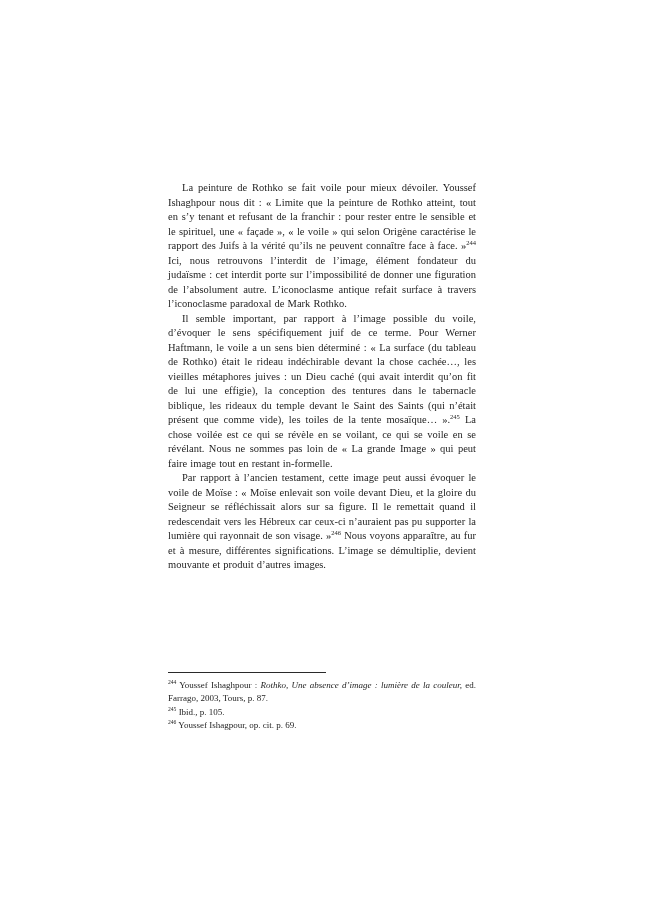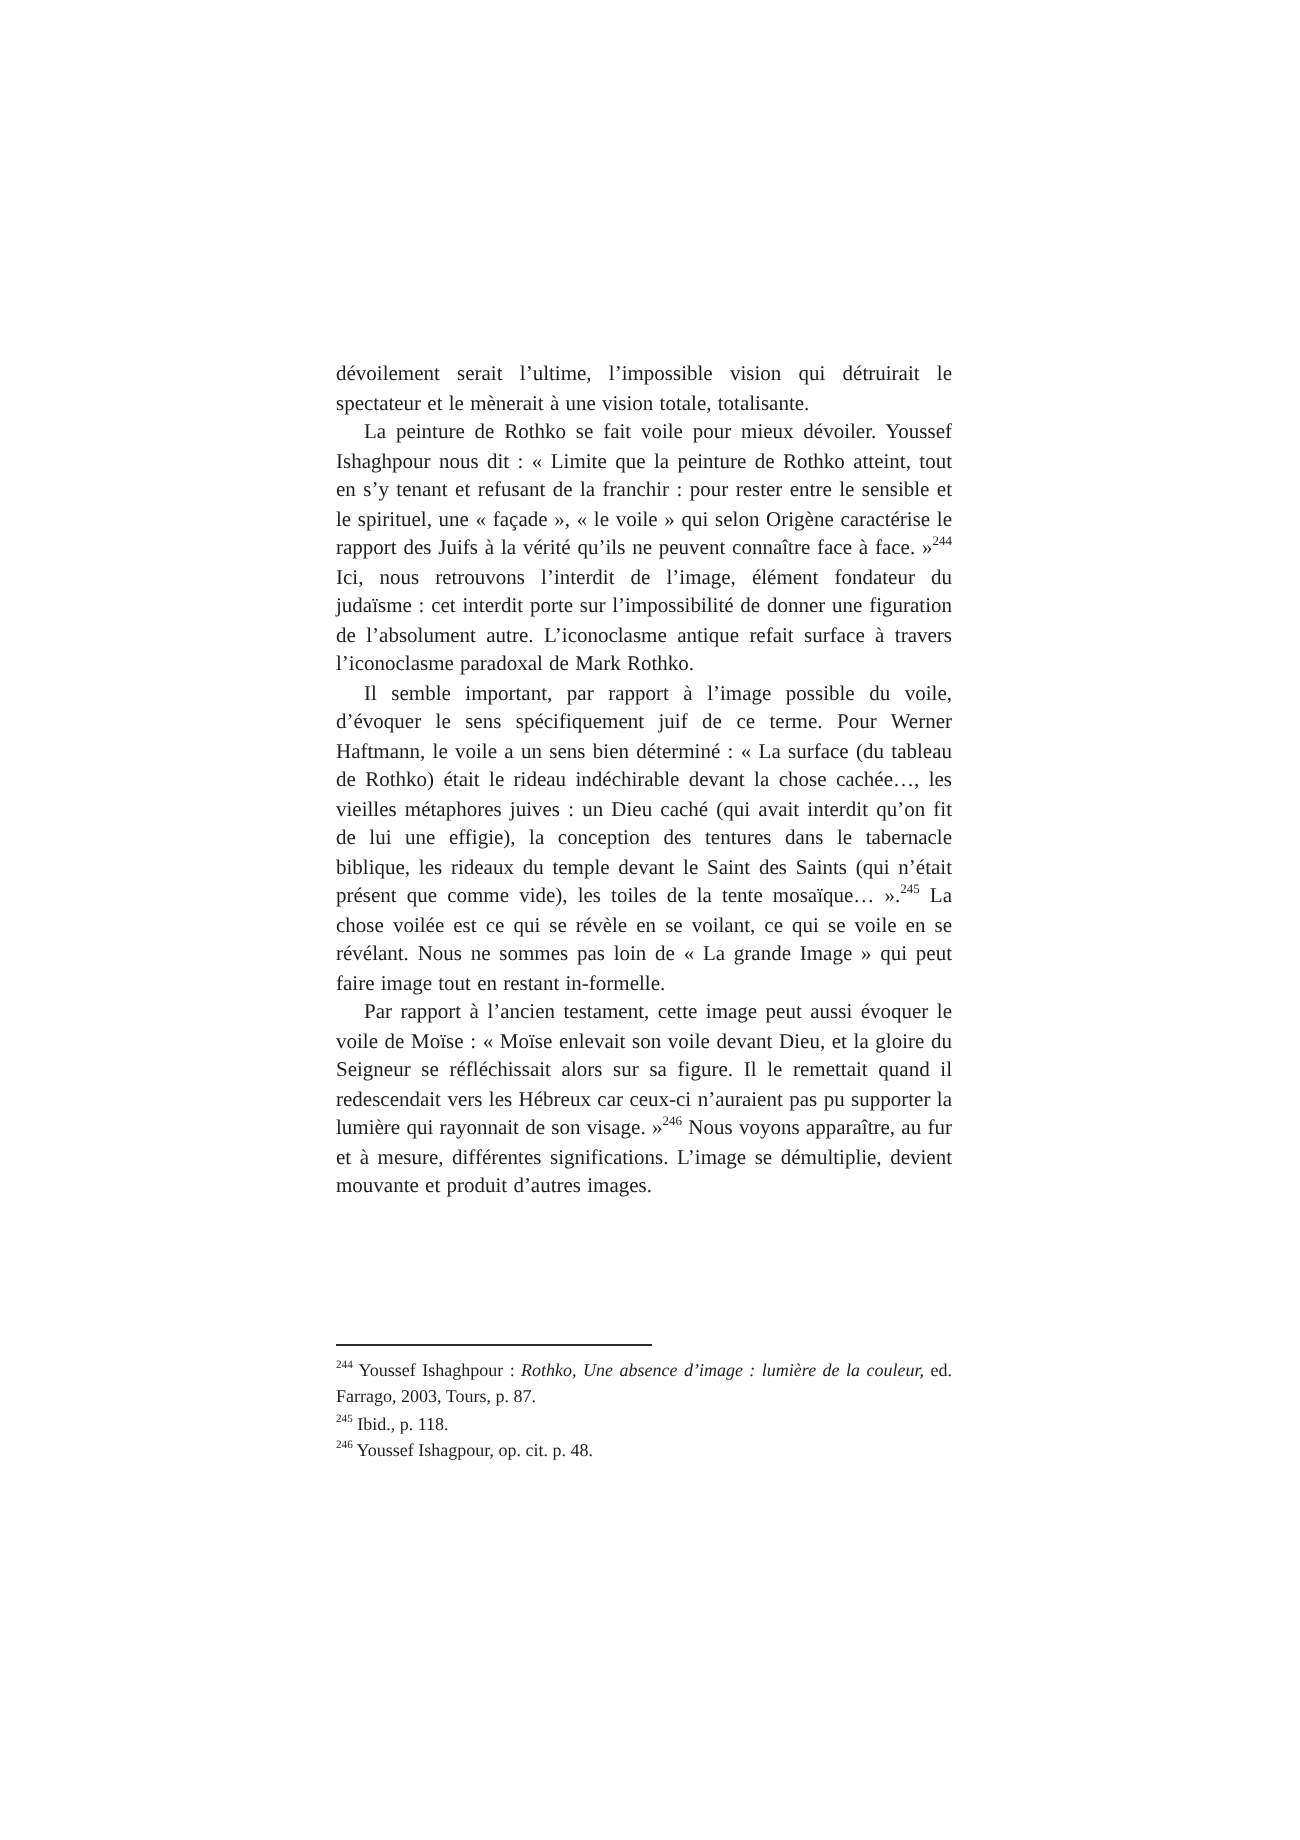--- a/index.html
+++ b/index.html
@@ -65,29 +65,28 @@
     line-height: 14px;
   }
   i { }
 </style>
 </head>
 <body>
 
 <div class="page">
 
   <div class="text-block">
-      <p class="para"><span>dévoilement serait l’ultime, l’impossible vision qui détruirait le spectateur et le mènerait à une vision totale, totalisante.</span></p>
       <p class="para indent"><span>La peinture de Rothko se fait voile pour mieux dévoiler. Youssef Ishaghpour nous dit&nbsp;: «&nbsp;Limite que la peinture de Rothko atteint, tout en s’y tenant et refusant de la franchir&nbsp;: pour rester entre le sensible et le spirituel, une «&nbsp;façade&nbsp;», «&nbsp;le voile&nbsp;» qui selon Origène caractérise le rapport des Juifs à la vérité qu’ils ne peuvent connaître face à face.&nbsp;»</span><sup class="fnref">244</sup><span> Ici, nous retrouvons l’interdit de l’image, élément fondateur du judaïsme&nbsp;: cet interdit porte sur l’impossibilité de donner une figuration de l’absolument autre. L’iconoclasme antique refait surface à travers l’iconoclasme paradoxal de Mark Rothko.</span></p>
       <p class="para indent"><span>Il semble important, par rapport à l’image possible du voile, d’évoquer le sens spécifiquement juif de ce terme. Pour Werner Haftmann, le voile a un sens bien déterminé&nbsp;: «&nbsp;La surface (du tableau de Rothko) était le rideau indéchirable devant la chose cachée…, les vieilles métaphores juives&nbsp;: un Dieu caché (qui avait interdit qu’on fit de lui une effigie), la conception des tentures dans le tabernacle biblique, les rideaux du temple devant le Saint des Saints (qui n’était présent que comme vide), les toiles de la tente mosaïque…&nbsp;».</span><sup class="fnref">245</sup><span> La chose voilée est ce qui se révèle en se voilant, ce qui se voile en se révélant. Nous ne sommes pas loin de «&nbsp;La grande Image&nbsp;» qui peut faire image tout en restant in-formelle.</span></p>
       <p class="para indent"><span>Par rapport à l’ancien testament, cette image peut aussi évoquer le voile de Moïse&nbsp;: «&nbsp;Moïse enlevait son voile devant Dieu, et la gloire du Seigneur se réfléchissait alors sur sa figure. Il le remettait quand il redescendait vers les Hébreux car ceux-ci n’auraient pas pu supporter la lumière qui rayonnait de son visage.&nbsp;»</span><sup class="fnref">246</sup><span> Nous voyons apparaître, au fur et à mesure, différentes significations. L’image se démultiplie, devient mouvante et produit d’autres images.</span></p>
     </div>
 
   <div class="footnote-block">
     <div class="fn-rule"></div>
     <div>
         <p class="fn"><sup class="fnref">244</sup><span> Youssef Ishaghpour&nbsp;: </span><i>Rothko, Une absence d’image&nbsp;: lumière de la couleur,</i><span> ed. Farrago, 2003, Tours, p. 87.</span></p>
-        <p class="fn"><sup class="fnref">245</sup><span> Ibid., p. 118.</span></p>
-        <p class="fn"><sup class="fnref">246</sup><span> Youssef Ishagpour, op. cit. p. 48.</span></p>
+        <p class="fn"><sup class="fnref">245</sup><span> Ibid., p. 105.</span></p>
+        <p class="fn"><sup class="fnref">246</sup><span> Youssef Ishagpour, op. cit. p. 69.</span></p>
       </div>
   </div>
 
 
 </div>
 
 </body></html>

